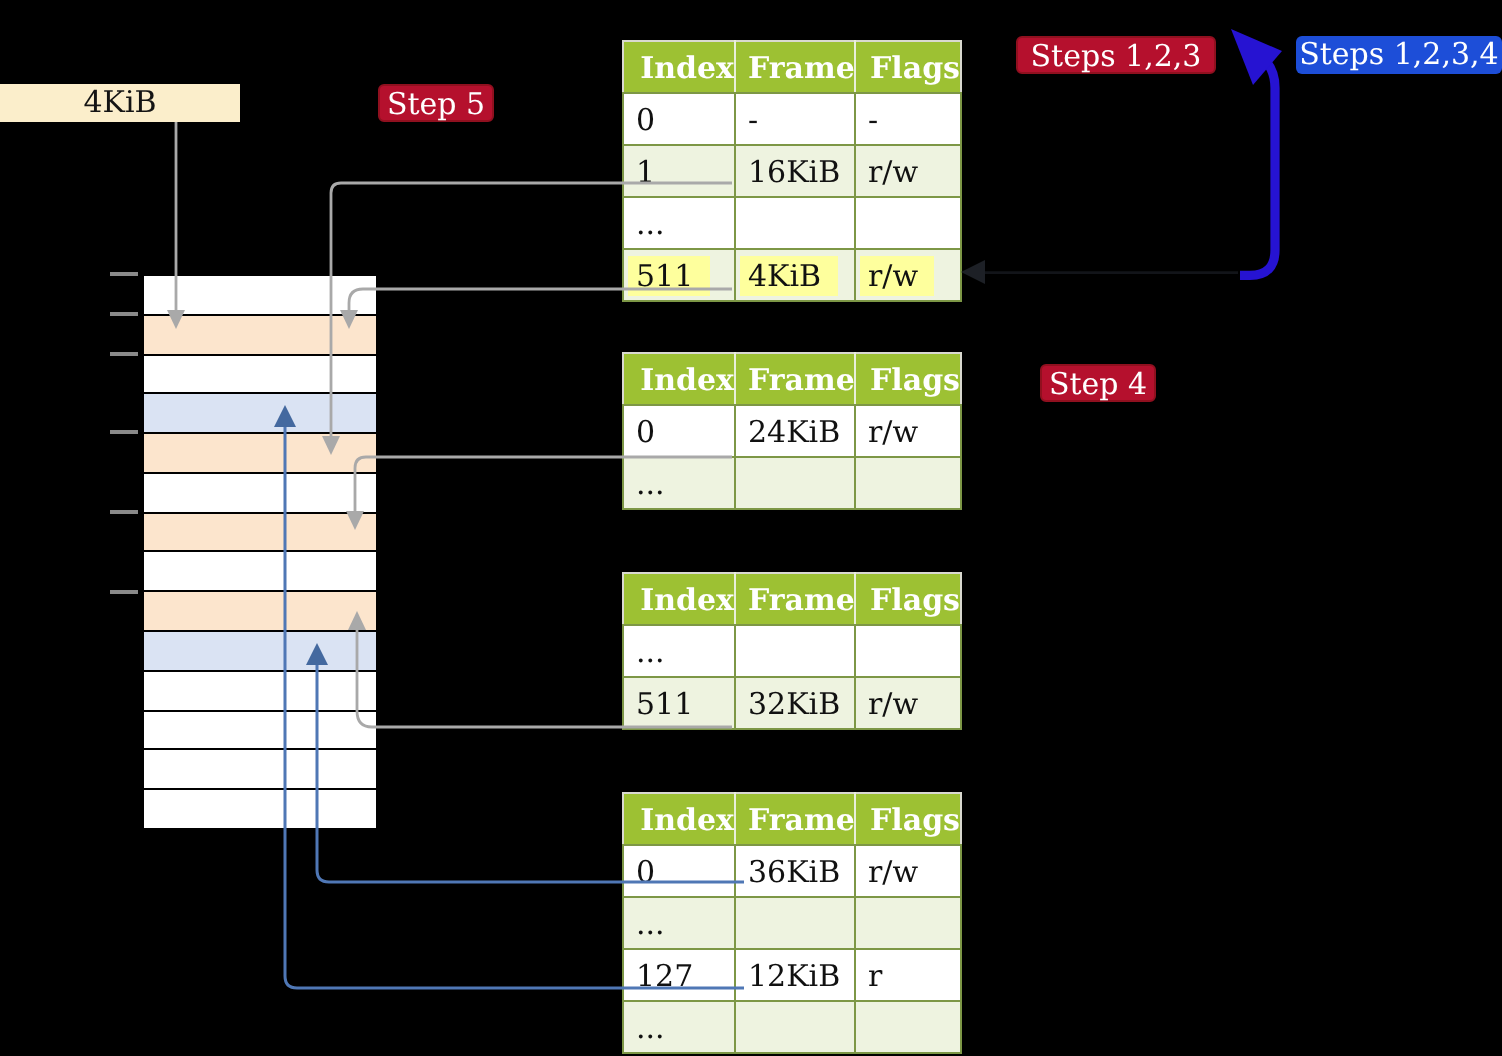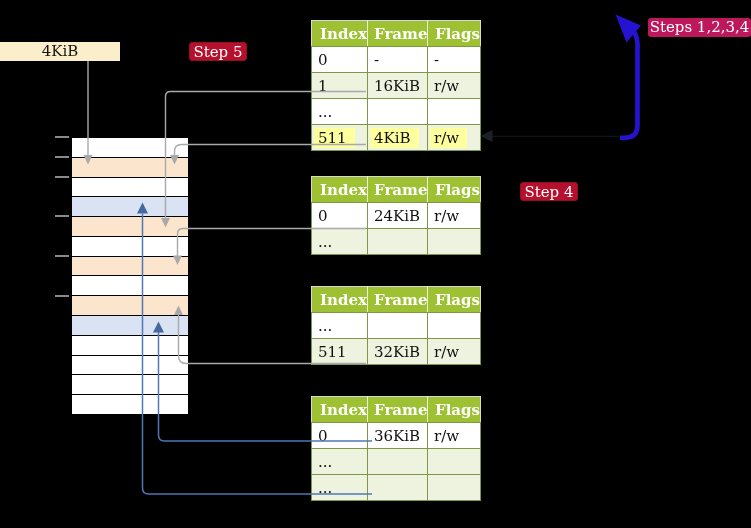--- a/index.html
+++ b/index.html
@@ -3,21 +3,21 @@
 <meta charset="utf-8">
 <style>
   html,body{margin:0;padding:0;background:#000;}
   #stage{position:relative;width:751px;height:528px;background:#000;overflow:hidden;
          font-family:"DejaVu Serif","Liberation Serif",serif;}
   .label-box{position:absolute;left:0;top:42px;width:120px;height:19px;background:#fbeecb;
              color:#141414;font-size:15px;line-height:19px;text-align:center;}
   .badge{position:absolute;height:19px;line-height:19px;border-radius:3px;color:#fff;
          font-size:15px;text-align:center;}
   .badge.red{background:#b5102d;border:1px solid #90101f;box-sizing:border-box;}
-  .badge.purple{background:#be185d;}
+  .badge.purple{background:#1d4ed8;}
   #memcol{position:absolute;left:71px;top:137px;width:118px;height:278px;
           border:1.3px solid #000;box-sizing:border-box;display:flex;flex-direction:column;z-index:1;}
   .mem-row{flex:1;border-bottom:1.3px solid #000;box-sizing:border-box;}
   .mem-row:last-child{border-bottom:none;}
   .mem-row.white{background:#ffffff}
   .mem-row.orange{background:#fce5cd}
   .mem-row.blue{background:#dae3f3}
   .tick{position:absolute;left:55px;width:14px;height:2px;background:#8a8a8a;}
   .ptable{position:absolute;left:311px;width:169px;z-index:2;}
   .ptable table{border-collapse:collapse;table-layout:fixed;width:169px;
@@ -34,20 +34,21 @@
   #overlay{position:absolute;left:0;top:0;z-index:6;pointer-events:none;}
 </style>
 </head>
 <body>
 
 <div id="stage">
 
   <div class="label-box">4KiB</div>
 
   <div class="badge red" style="left:189px;top:42px;width:58px;">Step 5</div>
+  <div class="badge red" style="left:508px;top:18px;width:100px;">Steps 1,2,3</div>
   <div class="badge purple" style="left:648px;top:18px;width:103px;">Steps 1,2,3,4</div>
   <div class="badge red" style="left:520px;top:158px;width:58px;margin-top:24px;">Step 4</div>
 
   <div id="memcol">
       <div class="mem-row white"></div>
       <div class="mem-row orange"></div>
       <div class="mem-row white"></div>
       <div class="mem-row blue"></div>
       <div class="mem-row orange"></div>
       <div class="mem-row white"></div>
@@ -181,20 +182,25 @@
           <tr>
             <td>0</td>
             <td>36KiB</td>
             <td>r/w</td>
           </tr>
           <tr class="alt">
             <td>...</td>
             <td></td>
             <td></td>
           </tr>
+          <tr>
+            <td>127</td>
+            <td>12KiB</td>
+            <td>r</td>
+          </tr>
           <tr class="alt">
             <td>...</td>
             <td></td>
             <td></td>
           </tr>
         </tbody>
       </table>
     </div>
 
   <svg id="overlay" width="751" height="528" viewBox="0 0 751 528">

